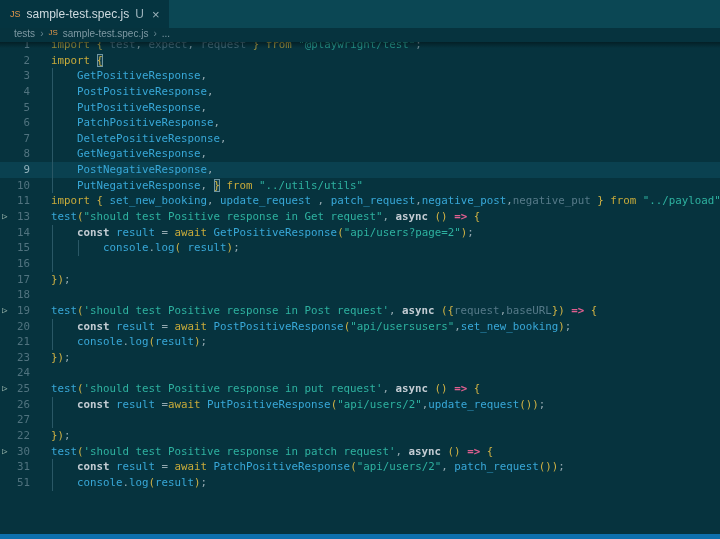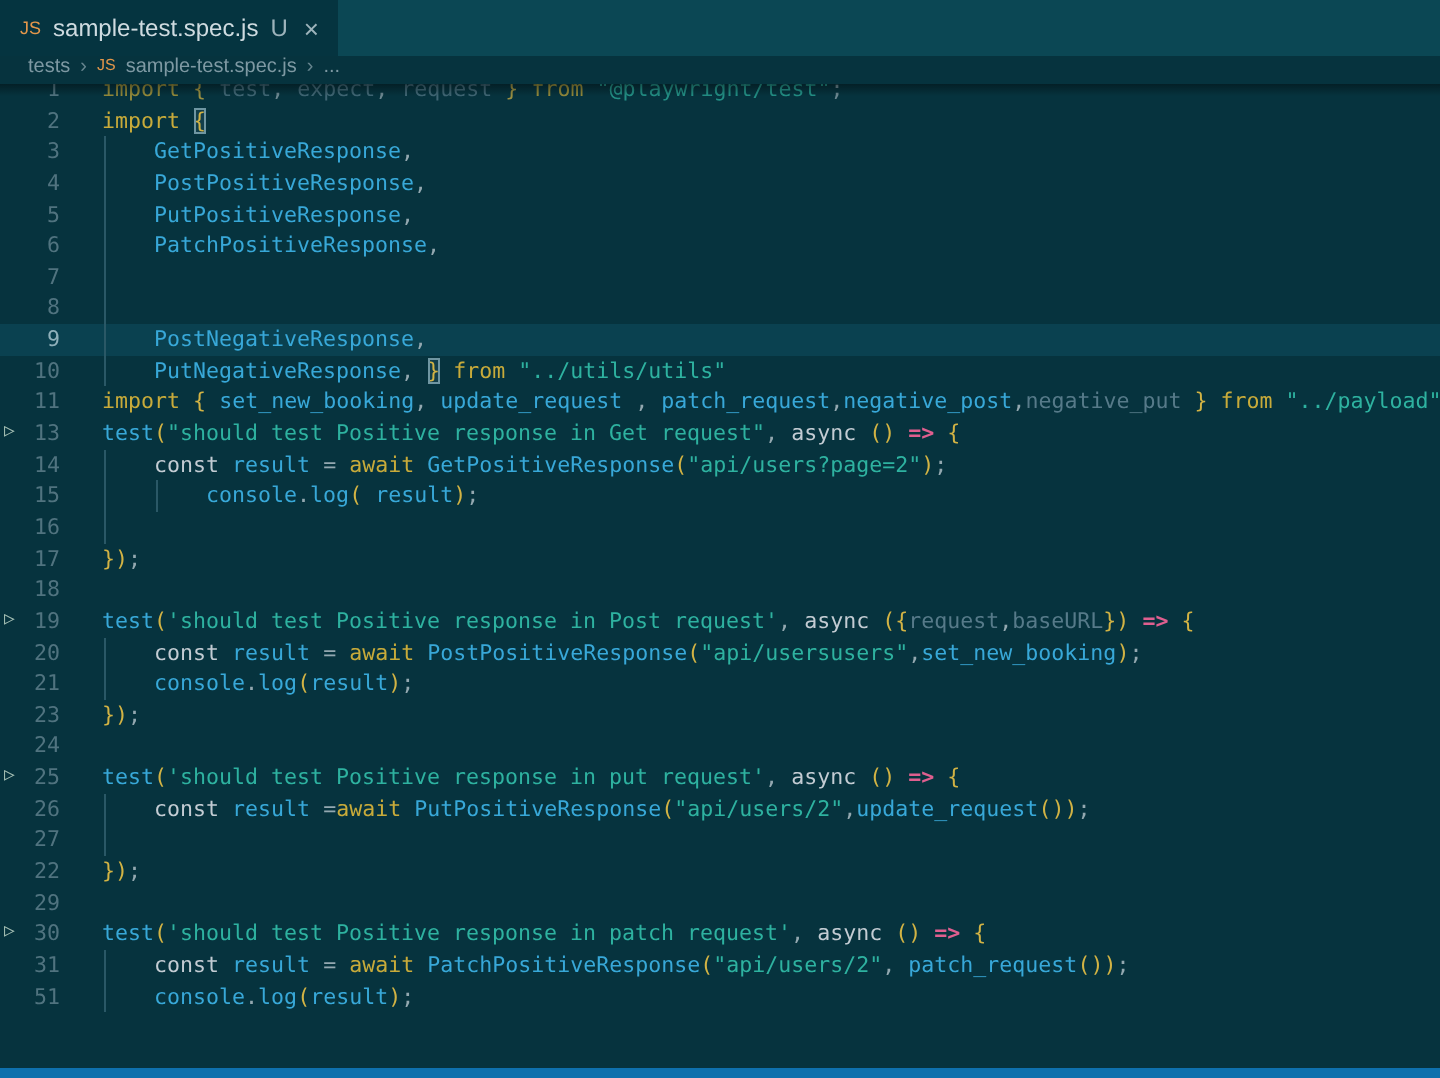--- a/index.html
+++ b/index.html
@@ -35,21 +35,21 @@
   .line.dimmed .code{opacity:.72}
   .glyph{flex:0 0 12px;padding-left:2px;color:var(--run-icon);font-size:9px;line-height:15.65px;z-index:2}
   .num{flex:0 0 18px;text-align:right;color:var(--line-number);z-index:2}
   .line.current .num{color:var(--line-number-active)}
   .code{padding-left:21px;z-index:2}
   .guide{position:absolute;top:0;bottom:0;width:1px;background:var(--guide);z-index:1}
   .guide.lv0{left:52px}
   .guide.lv1{left:78px}
 
   .kw{color:var(--keyword)}
-  .decl{color:var(--declaration);font-weight:normal}
+  .decl{color:var(--declaration);font-weight:bold}
   .fn{color:var(--identifier)}
   .str{color:var(--string)}
   .pn{color:var(--punctuation)}
   .op{color:var(--operator)}
   .arrow{color:var(--arrow);font-weight:bold}
   .dim{color:var(--dimmed-identifier)}
   .bm{color:var(--punctuation);outline:1px solid #6f96a2;outline-offset:-1px;background:rgba(111,150,162,.12)}
 
   .statusbar{height:5px;background:var(--status-bar)}
 </style>
@@ -76,40 +76,39 @@
 
 <div class="editor">
   <div class="scroll-shadow"></div>
   <div class="code-pane">
       <div class="line dimmed"><span class="glyph"></span><span class="num">1</span><span class="code"><span class="kw">import</span><span class="op"> </span><span class="pn">{</span><span class="op"> </span><span class="dim">test</span><span class="op">, </span><span class="dim">expect</span><span class="op">, </span><span class="dim">request</span><span class="op"> </span><span class="pn">}</span><span class="op"> </span><span class="kw">from</span><span class="op"> </span><span class="str">"@playwright/test"</span><span class="op">;</span></span></div>
       <div class="line"><span class="glyph"></span><span class="num">2</span><span class="code"><span class="kw">import</span><span class="op"> </span><span class="bm">{</span></span></div>
       <div class="line"><i class="guide lv0"></i><span class="glyph"></span><span class="num">3</span><span class="code"><span class="op">    </span><span class="fn">GetPositiveResponse</span><span class="op">,</span></span></div>
       <div class="line"><i class="guide lv0"></i><span class="glyph"></span><span class="num">4</span><span class="code"><span class="op">    </span><span class="fn">PostPositiveResponse</span><span class="op">,</span></span></div>
       <div class="line"><i class="guide lv0"></i><span class="glyph"></span><span class="num">5</span><span class="code"><span class="op">    </span><span class="fn">PutPositiveResponse</span><span class="op">,</span></span></div>
       <div class="line"><i class="guide lv0"></i><span class="glyph"></span><span class="num">6</span><span class="code"><span class="op">    </span><span class="fn">PatchPositiveResponse</span><span class="op">,</span></span></div>
-      <div class="line"><i class="guide lv0"></i><span class="glyph"></span><span class="num">7</span></div>
-      <div class="line"><i class="guide lv0"></i><span class="glyph"></span><span class="num">8</span></div>
+      <div class="line"><i class="guide lv0"></i><span class="glyph"></span><span class="num">7</span><span class="code"><span class="op">    </span><span class="fn">DeletePositiveResponse</span><span class="op">,</span></span></div>
+      <div class="line"><i class="guide lv0"></i><span class="glyph"></span><span class="num">8</span><span class="code"><span class="op">    </span><span class="fn">GetNegativeResponse</span><span class="op">,</span></span></div>
       <div class="line current"><i class="guide lv0"></i><span class="glyph"></span><span class="num">9</span><span class="code"><span class="op">    </span><span class="fn">PostNegativeResponse</span><span class="op">,</span></span></div>
       <div class="line"><i class="guide lv0"></i><span class="glyph"></span><span class="num">10</span><span class="code"><span class="op">    </span><span class="fn">PutNegativeResponse</span><span class="op">, </span><span class="bm">}</span><span class="op"> </span><span class="kw">from</span><span class="op"> </span><span class="str">"../utils/utils"</span></span></div>
       <div class="line"><span class="glyph"></span><span class="num">11</span><span class="code"><span class="kw">import</span><span class="op"> </span><span class="pn">{</span><span class="op"> </span><span class="fn">set_new_booking</span><span class="op">, </span><span class="fn">update_request</span><span class="op"> , </span><span class="fn">patch_request</span><span class="op">,</span><span class="fn">negative_post</span><span class="op">,</span><span class="dim">negative_put</span><span class="op"> </span><span class="pn">}</span><span class="op"> </span><span class="kw">from</span><span class="op"> </span><span class="str">"../payload"</span></span></div>
       <div class="line"><span class="glyph">▷</span><span class="num">13</span><span class="code"><span class="fn">test</span><span class="pn">(</span><span class="str">"should test Positive response in Get request"</span><span class="op">, </span><span class="decl">async</span><span class="op"> </span><span class="pn">()</span><span class="op"> </span><span class="arrow">=&gt;</span><span class="op"> </span><span class="pn">{</span></span></div>
       <div class="line"><i class="guide lv0"></i><span class="glyph"></span><span class="num">14</span><span class="code"><span class="op">    </span><span class="decl">const</span><span class="op"> </span><span class="fn">result</span><span class="op"> = </span><span class="kw">await</span><span class="op"> </span><span class="fn">GetPositiveResponse</span><span class="pn">(</span><span class="str">"api/users?page=2"</span><span class="pn">)</span><span class="op">;</span></span></div>
       <div class="line"><i class="guide lv0"></i><i class="guide lv1"></i><span class="glyph"></span><span class="num">15</span><span class="code"><span class="op">        </span><span class="fn">console</span><span class="op">.</span><span class="fn">log</span><span class="pn">(</span><span class="op"> </span><span class="fn">result</span><span class="pn">)</span><span class="op">;</span></span></div>
       <div class="line"><i class="guide lv0"></i><span class="glyph"></span><span class="num">16</span><span class="code"></span></div>
       <div class="line"><span class="glyph"></span><span class="num">17</span><span class="code"><span class="pn">})</span><span class="op">;</span></span></div>
       <div class="line"><span class="glyph"></span><span class="num">18</span><span class="code"></span></div>
       <div class="line"><span class="glyph">▷</span><span class="num">19</span><span class="code"><span class="fn">test</span><span class="pn">(</span><span class="str">'should test Positive response in Post request'</span><span class="op">, </span><span class="decl">async</span><span class="op"> </span><span class="pn">({</span><span class="dim">request</span><span class="op">,</span><span class="dim">baseURL</span><span class="pn">})</span><span class="op"> </span><span class="arrow">=&gt;</span><span class="op"> </span><span class="pn">{</span></span></div>
       <div class="line"><i class="guide lv0"></i><span class="glyph"></span><span class="num">20</span><span class="code"><span class="op">    </span><span class="decl">const</span><span class="op"> </span><span class="fn">result</span><span class="op"> = </span><span class="kw">await</span><span class="op"> </span><span class="fn">PostPositiveResponse</span><span class="pn">(</span><span class="str">"api/usersusers"</span><span class="op">,</span><span class="fn">set_new_booking</span><span class="pn">)</span><span class="op">;</span></span></div>
       <div class="line"><i class="guide lv0"></i><span class="glyph"></span><span class="num">21</span><span class="code"><span class="op">    </span><span class="fn">console</span><span class="op">.</span><span class="fn">log</span><span class="pn">(</span><span class="fn">result</span><span class="pn">)</span><span class="op">;</span></span></div>
       <div class="line"><span class="glyph"></span><span class="num">23</span><span class="code"><span class="pn">})</span><span class="op">;</span></span></div>
       <div class="line"><span class="glyph"></span><span class="num">24</span><span class="code"></span></div>
       <div class="line"><span class="glyph">▷</span><span class="num">25</span><span class="code"><span class="fn">test</span><span class="pn">(</span><span class="str">'should test Positive response in put request'</span><span class="op">, </span><span class="decl">async</span><span class="op"> </span><span class="pn">()</span><span class="op"> </span><span class="arrow">=&gt;</span><span class="op"> </span><span class="pn">{</span></span></div>
       <div class="line"><i class="guide lv0"></i><span class="glyph"></span><span class="num">26</span><span class="code"><span class="op">    </span><span class="decl">const</span><span class="op"> </span><span class="fn">result</span><span class="op"> =</span><span class="kw">await</span><span class="op"> </span><span class="fn">PutPositiveResponse</span><span class="pn">(</span><span class="str">"api/users/2"</span><span class="op">,</span><span class="fn">update_request</span><span class="pn">())</span><span class="op">;</span></span></div>
       <div class="line"><i class="guide lv0"></i><span class="glyph"></span><span class="num">27</span></div>
       <div class="line"><span class="glyph"></span><span class="num">22</span><span class="code"><span class="pn">})</span><span class="op">;</span></span></div>
-      <div class="line"><span class="glyph"></span><span class="num">29</span><span class="code"></span></div>
       <div class="line"><span class="glyph">▷</span><span class="num">30</span><span class="code"><span class="fn">test</span><span class="pn">(</span><span class="str">'should test Positive response in patch request'</span><span class="op">, </span><span class="decl">async</span><span class="op"> </span><span class="pn">()</span><span class="op"> </span><span class="arrow">=&gt;</span><span class="op"> </span><span class="pn">{</span></span></div>
       <div class="line"><i class="guide lv0"></i><span class="glyph"></span><span class="num">31</span><span class="code"><span class="op">    </span><span class="decl">const</span><span class="op"> </span><span class="fn">result</span><span class="op"> = </span><span class="kw">await</span><span class="op"> </span><span class="fn">PatchPositiveResponse</span><span class="pn">(</span><span class="str">"api/users/2"</span><span class="op">, </span><span class="fn">patch_request</span><span class="pn">())</span><span class="op">;</span></span></div>
       <div class="line"><i class="guide lv0"></i><span class="glyph"></span><span class="num">51</span><span class="code"><span class="op">    </span><span class="fn">console</span><span class="op">.</span><span class="fn">log</span><span class="pn">(</span><span class="fn">result</span><span class="pn">)</span><span class="op">;</span></span></div>
     </div>
 </div>
 
 <div class="statusbar"></div>
 
 </body></html>

